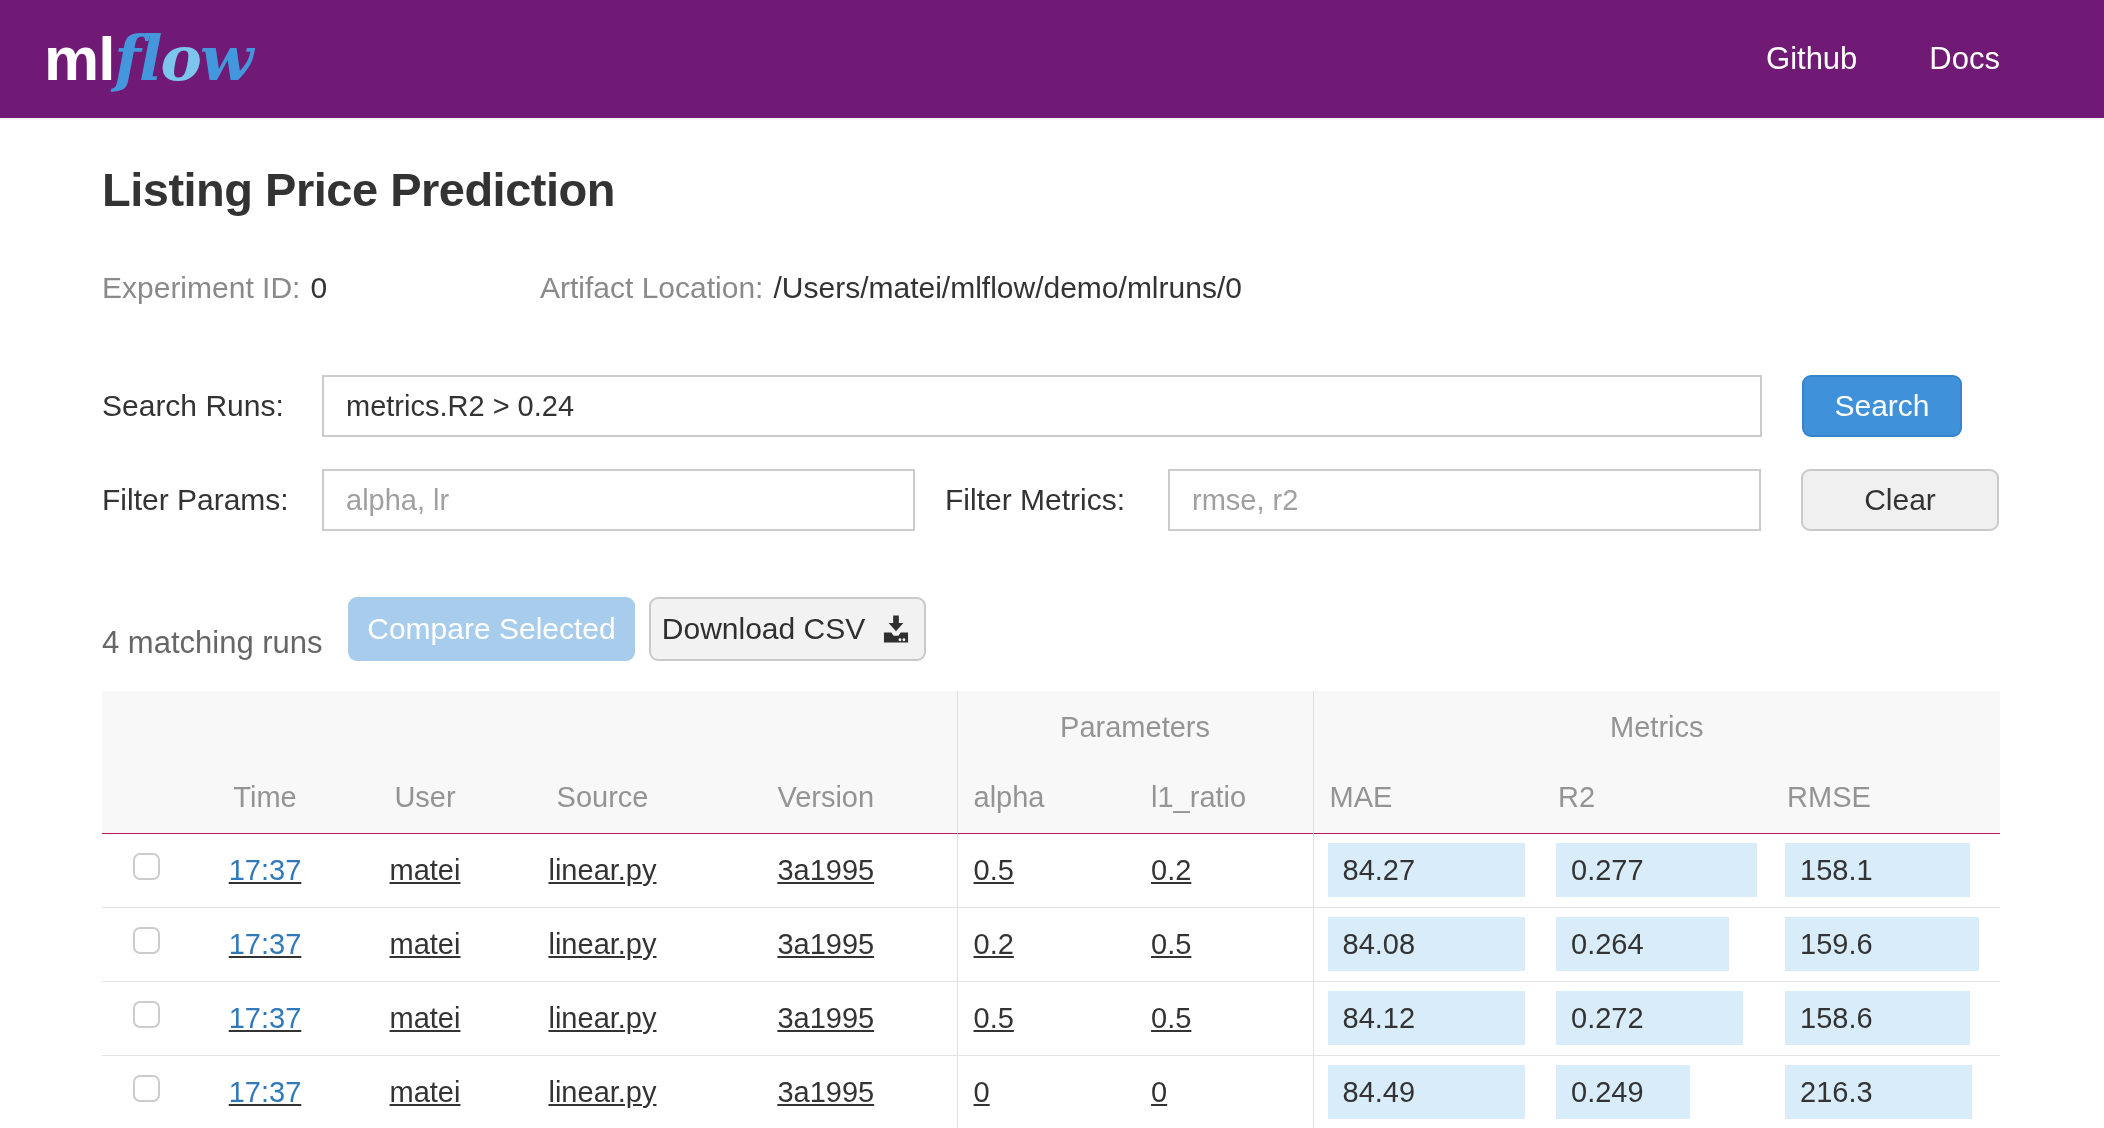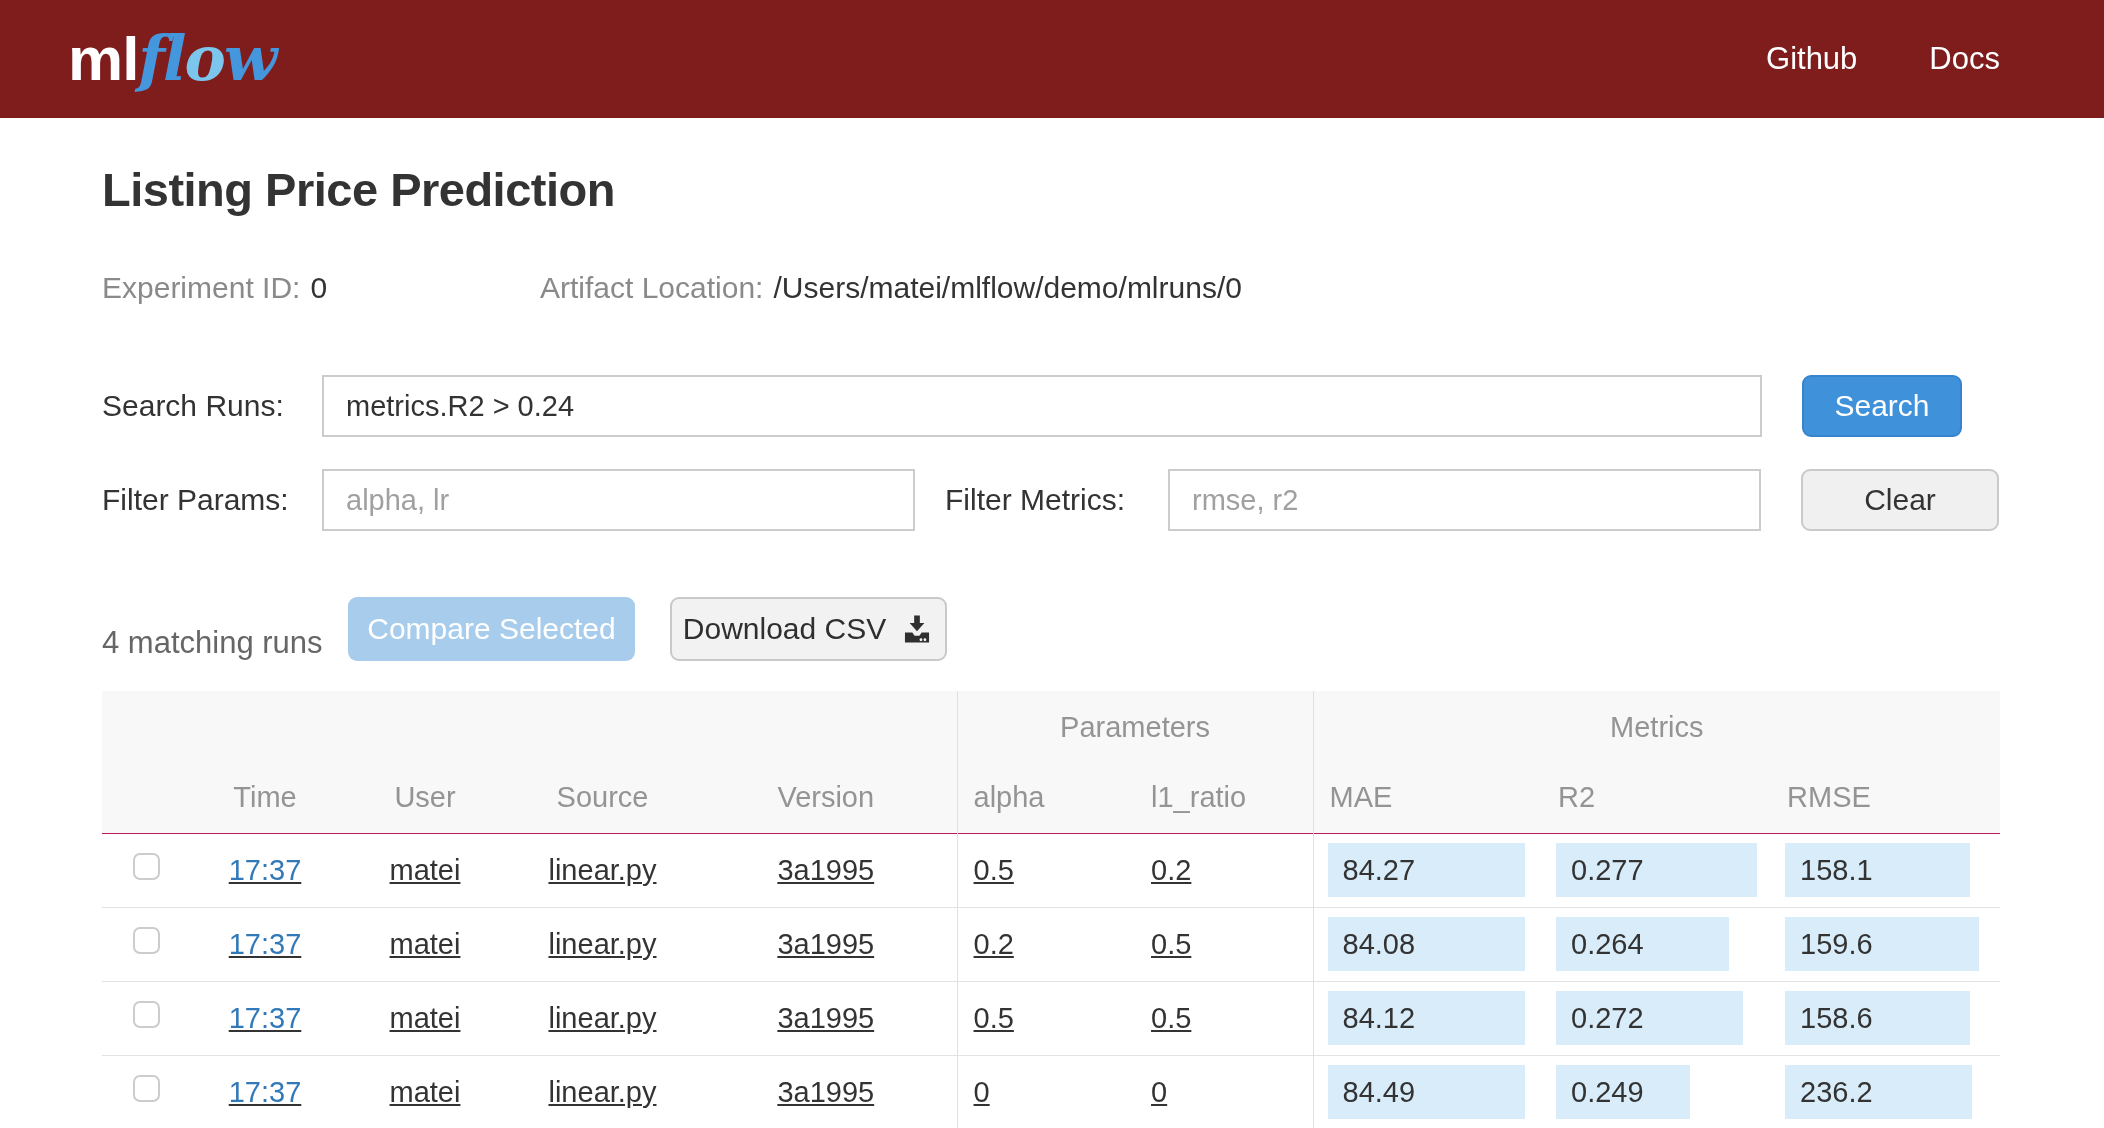--- a/index.html
+++ b/index.html
@@ -4,23 +4,23 @@
 <style>
   * { margin: 0; padding: 0; box-sizing: border-box; }
   html, body { background: #ffffff; }
   body {
     width: 2104px; height: 1128px; overflow: hidden;
     font-family: "Liberation Sans", sans-serif;
     color: #333;
   }
   
   .navbar {
-    height: 118px; background: #7f1d1d;
+    height: 118px; background: #701a75;
     display: flex; align-items: center; justify-content: space-between;
-    padding: 0 104px 0 68px;
+    padding: 0 104px 0 44px;
   }
   .logo { font-size: 62px; line-height: 1; cursor: pointer; display: flex; align-items: baseline; }
   .logo-ml { color: #ffffff; font-weight: 700; letter-spacing: -1px; }
   .logo-flow {
     font-family: "DejaVu Serif", serif;
     font-style: italic; font-weight: 700;
     color: #4496dd; letter-spacing: -2px;
   }
   .logo-flow .logo-o { color: #7cc5ec; }
   .nav-links { display: flex; gap: 72px; align-items: center; }
@@ -57,21 +57,21 @@
     font-size: 30px; cursor: pointer; border: 2px solid transparent;
     display: inline-flex; align-items: center; justify-content: center;
   }
   .btn-search { width: 160px; margin-left: 40px; background: #3f91da; border-color: #3684cd; color: #fff; }
   .btn-clear  { width: 198px; margin-left: 40px; background: #f0f0f0; border-color: #c9c9c9; color: #333; }
 
   
   .actions-row { margin-top: 66px; display: flex; align-items: flex-end; }
   .matching-runs { font-size: 31px; color: #666; width: 228px; }
   .btn-compare { width: 287px; height: 64px; margin-left: 18px; background: #a8cdec; color: #ffffff; cursor: default; }
-  .btn-download { width: 277px; height: 64px; margin-left: 35px; background: #f2f2f2; border-color: #c9c9c9; color: #2f2f2f; gap: 14px; }
+  .btn-download { width: 277px; height: 64px; margin-left: 14px; background: #f2f2f2; border-color: #c9c9c9; color: #2f2f2f; gap: 14px; }
   .dl-icon { width: 34px; height: 34px; display: inline-block; }
 
   
   .runs-table { margin-top: 30px; width: 1898px; border-collapse: collapse; table-layout: fixed; font-size: 29px; }
   .runs-table thead { background: #f8f8f8; color: #949494; font-weight: 400; }
   .runs-table th { font-weight: 400; }
   .group-row th { height: 72px; text-align: center; vertical-align: middle; }
   .col-row th { height: 70px; vertical-align: middle; text-align: center; }
   .col-row th.left, td.left { text-align: left; padding-left: 16px; }
   .col-row { border-bottom: 1px solid #be185d; }
@@ -221,17 +221,17 @@
   <tr>
     <td><span class="checkbox"></span></td>
     <td><a class="time-link" href="#">17:37</a></td>
     <td>matei</td>
     <td>linear.py</td>
     <td>3a1995</td>
     <td class="left div-l">0</td>
     <td class="left">0</td>
     <td class="metric div-l"><span class="pill" style="width: 197px;">84.49</span></td>
     <td class="metric"><span class="pill" style="width: 134px;">0.249</span></td>
-    <td class="metric"><span class="pill" style="width: 187px;">236.2</span></td>
+    <td class="metric"><span class="pill" style="width: 187px;">216.3</span></td>
   </tr>
 </tbody>
   </table>
 </div>
 
 </body></html>

